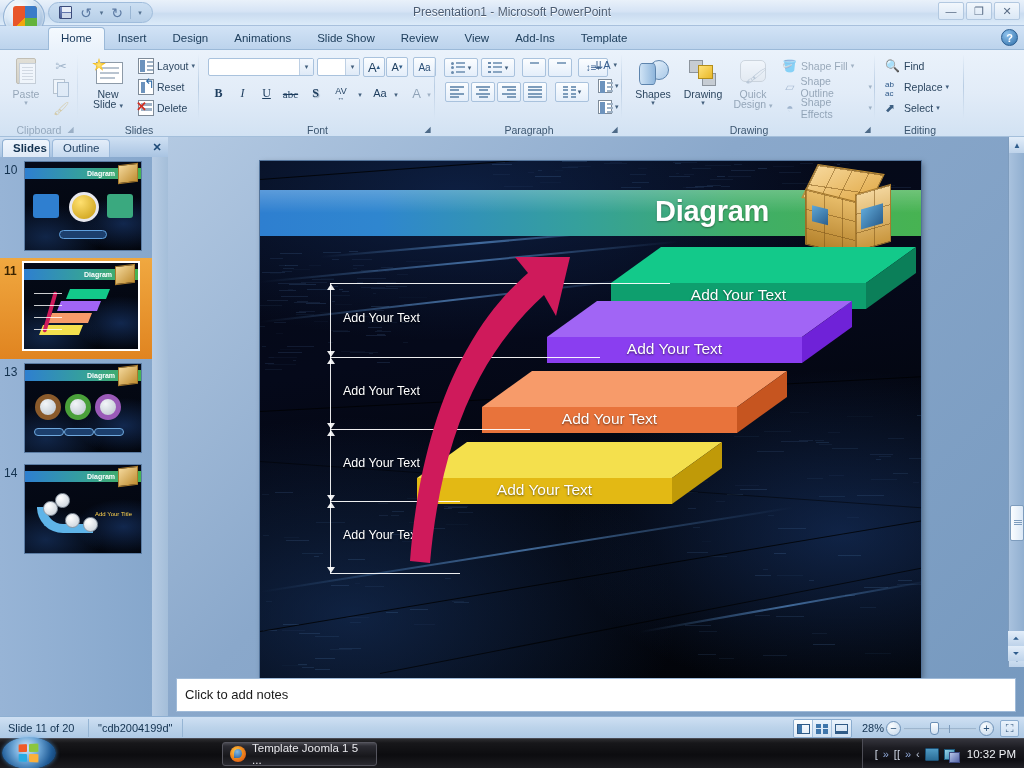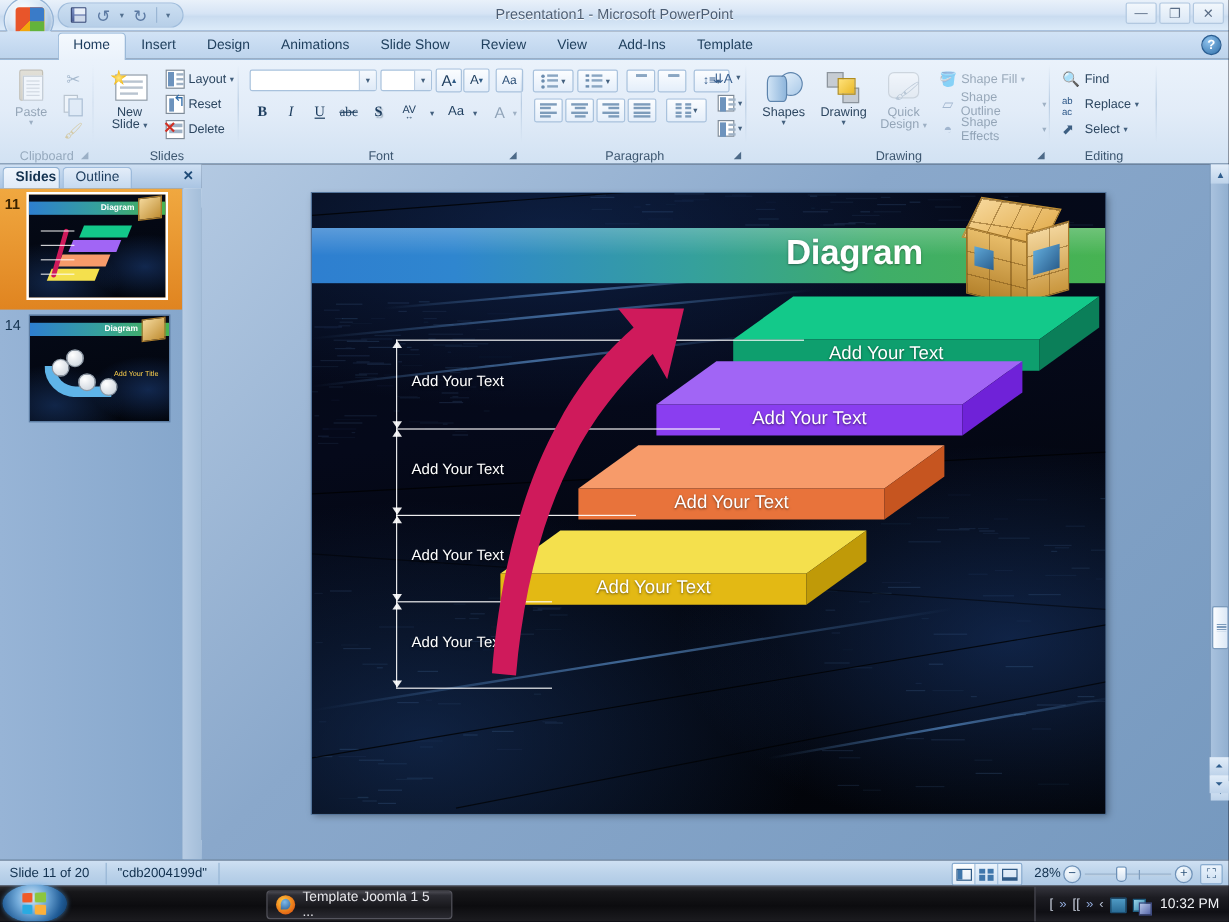--- a/index.html
+++ b/index.html
@@ -694,35 +694,61 @@
     </div>
   </div>
 
   <div class="leftpane">
     <div class="pane-tabs">
       <div class="ptab active" style="left:2px;width:48px">Slides</div>
       <div class="ptab inactive" style="left:52px;width:58px">Outline</div>
       <div class="pane-close">✕</div>
     </div>
     <div class="thumbs" id="thumbs-host">
+        <div class="thumb-row">
+          <div class="thumb-num">10</div>
+          <div class="thumb-box" style="background: radial-gradient(70% 55% at 18% 85%, rgba(26, 58, 110, 0.6) 0%, rgba(0, 0, 0, 0) 70%), radial-gradient(60% 45% at 85% 70%, rgba(32, 72, 140, 0.5) 0%, rgba(0, 0, 0, 0) 70%), linear-gradient(170deg, rgb(5, 10, 24), rgb(2, 5, 12));">
+            <div style="position: absolute; left: 0px; top: 6px; width: 100%; height: 11px; background: linear-gradient(to right, rgb(46, 127, 208), rgb(53, 160, 156), rgb(71, 179, 82));"></div>
+            <div style="position: absolute; right: 26px; top: 6px; font-size: 7px; font-weight: bold; color: rgb(255, 255, 255); line-height: 11px;">Diagram</div>
+            <div style="position: absolute; right: 3px; top: 2px; width: 20px; height: 19px; background: linear-gradient(140deg, rgb(243, 215, 154), rgb(192, 142, 51)); transform: skewY(-7deg); border: 1px solid rgb(168, 122, 44);"></div>
+            <div style="position: absolute; left: 44px; top: 30px; width: 30px; height: 30px; border-radius: 50%; background: radial-gradient(circle at 35% 30%, rgb(255, 224, 112), rgb(199, 154, 16)); border: 3px solid rgb(232, 232, 238);"></div>
+            <div style="position: absolute; left: 8px; top: 32px; width: 26px; height: 24px; background: rgb(47, 127, 208); border-radius: 3px;"></div>
+            <div style="position: absolute; left: 82px; top: 32px; width: 26px; height: 24px; background: rgb(58, 169, 127); border-radius: 3px;"></div>
+            <div style="position: absolute; left: 34px; top: 68px; width: 48px; height: 9px; border-radius: 5px; background: rgb(28, 63, 109); border: 1px solid rgb(95, 160, 221);"></div>
+          </div>
+        </div>
         <div class="thumb-row sel">
           <div class="thumb-num">11</div>
           <div class="thumb-box" style="background: radial-gradient(70% 55% at 18% 85%, rgba(26, 58, 110, 0.6) 0%, rgba(0, 0, 0, 0) 70%), radial-gradient(60% 45% at 85% 70%, rgba(32, 72, 140, 0.5) 0%, rgba(0, 0, 0, 0) 70%), linear-gradient(170deg, rgb(5, 10, 24), rgb(2, 5, 12));">
             <div style="position: absolute; left: 0px; top: 6px; width: 100%; height: 11px; background: linear-gradient(to right, rgb(46, 127, 208), rgb(53, 160, 156), rgb(71, 179, 82));"></div>
             <div style="position: absolute; right: 26px; top: 6px; font-size: 7px; font-weight: bold; color: rgb(255, 255, 255); line-height: 11px;">Diagram</div>
             <div style="position: absolute; right: 3px; top: 2px; width: 20px; height: 19px; background: linear-gradient(140deg, rgb(243, 215, 154), rgb(192, 142, 51)); transform: skewY(-7deg); border: 1px solid rgb(168, 122, 44);"></div>
             <div style="position: absolute; left: 44px; top: 26px; width: 40px; height: 10px; background: rgb(19, 201, 138); transform: skewX(-22deg);"></div>
             <div style="position: absolute; left: 35px; top: 38px; width: 40px; height: 10px; background: rgb(161, 101, 245); transform: skewX(-22deg);"></div>
             <div style="position: absolute; left: 26px; top: 50px; width: 40px; height: 10px; background: rgb(247, 155, 106); transform: skewX(-22deg);"></div>
             <div style="position: absolute; left: 17px; top: 62px; width: 40px; height: 10px; background: rgb(244, 224, 77); transform: skewX(-22deg);"></div>
             <div style="position: absolute; left: 24px; top: 28px; width: 4px; height: 42px; background: rgb(207, 26, 91); transform: rotate(16deg); border-radius: 2px;"></div>
             <div style="position: absolute; left: 10px; top: 30px; width: 28px; height: 1px; background: rgba(255, 255, 255, 0.8);"></div>
             <div style="position: absolute; left: 10px; top: 42px; width: 28px; height: 1px; background: rgba(255, 255, 255, 0.8);"></div>
             <div style="position: absolute; left: 10px; top: 54px; width: 28px; height: 1px; background: rgba(255, 255, 255, 0.8);"></div>
             <div style="position: absolute; left: 10px; top: 66px; width: 28px; height: 1px; background: rgba(255, 255, 255, 0.8);"></div>
+          </div>
+        </div>
+        <div class="thumb-row">
+          <div class="thumb-num">13</div>
+          <div class="thumb-box" style="background: radial-gradient(70% 55% at 18% 85%, rgba(26, 58, 110, 0.6) 0%, rgba(0, 0, 0, 0) 70%), radial-gradient(60% 45% at 85% 70%, rgba(32, 72, 140, 0.5) 0%, rgba(0, 0, 0, 0) 70%), linear-gradient(170deg, rgb(5, 10, 24), rgb(2, 5, 12));">
+            <div style="position: absolute; left: 0px; top: 6px; width: 100%; height: 11px; background: linear-gradient(to right, rgb(46, 127, 208), rgb(53, 160, 156), rgb(71, 179, 82));"></div>
+            <div style="position: absolute; right: 26px; top: 6px; font-size: 7px; font-weight: bold; color: rgb(255, 255, 255); line-height: 11px;">Diagram</div>
+            <div style="position: absolute; right: 3px; top: 2px; width: 20px; height: 19px; background: linear-gradient(140deg, rgb(243, 215, 154), rgb(192, 142, 51)); transform: skewY(-7deg); border: 1px solid rgb(168, 122, 44);"></div>
+            <div style="position: absolute; left: 10px; top: 30px; width: 26px; height: 26px; border-radius: 50%; border: 5px solid rgb(138, 90, 43); background: radial-gradient(circle at 35% 30%, rgb(242, 245, 248), rgb(184, 194, 204));"></div>
+            <div style="position: absolute; left: 9px; top: 64px; width: 30px; height: 8px; border-radius: 4px; background: rgb(28, 63, 109); border: 1px solid rgb(111, 168, 221);"></div>
+            <div style="position: absolute; left: 40px; top: 30px; width: 26px; height: 26px; border-radius: 50%; border: 5px solid rgb(74, 160, 58); background: radial-gradient(circle at 35% 30%, rgb(242, 245, 248), rgb(184, 194, 204));"></div>
+            <div style="position: absolute; left: 39px; top: 64px; width: 30px; height: 8px; border-radius: 4px; background: rgb(28, 63, 109); border: 1px solid rgb(111, 168, 221);"></div>
+            <div style="position: absolute; left: 70px; top: 30px; width: 26px; height: 26px; border-radius: 50%; border: 5px solid rgb(154, 90, 184); background: radial-gradient(circle at 35% 30%, rgb(242, 245, 248), rgb(184, 194, 204));"></div>
+            <div style="position: absolute; left: 69px; top: 64px; width: 30px; height: 8px; border-radius: 4px; background: rgb(28, 63, 109); border: 1px solid rgb(111, 168, 221);"></div>
           </div>
         </div>
         <div class="thumb-row">
           <div class="thumb-num">14</div>
           <div class="thumb-box" style="background: radial-gradient(70% 55% at 18% 85%, rgba(26, 58, 110, 0.6) 0%, rgba(0, 0, 0, 0) 70%), radial-gradient(60% 45% at 85% 70%, rgba(32, 72, 140, 0.5) 0%, rgba(0, 0, 0, 0) 70%), linear-gradient(170deg, rgb(5, 10, 24), rgb(2, 5, 12));">
             <div style="position: absolute; left: 0px; top: 6px; width: 100%; height: 11px; background: linear-gradient(to right, rgb(46, 127, 208), rgb(53, 160, 156), rgb(71, 179, 82));"></div>
             <div style="position: absolute; right: 26px; top: 6px; font-size: 7px; font-weight: bold; color: rgb(255, 255, 255); line-height: 11px;">Diagram</div>
             <div style="position: absolute; right: 3px; top: 2px; width: 20px; height: 19px; background: linear-gradient(140deg, rgb(243, 215, 154), rgb(192, 142, 51)); transform: skewY(-7deg); border: 1px solid rgb(168, 122, 44);"></div>
             <div style="position: absolute; left: 12px; top: 42px; width: 56px; height: 26px; border-bottom: 9px solid rgb(95, 180, 232); border-left: 9px solid rgb(95, 180, 232); border-image: initial; border-top: none; border-right: none; border-radius: 0px 0px 0px 40px;"></div>
             <div style="position: absolute; left: 18px; top: 36px; width: 15px; height: 15px; border-radius: 50%; background: radial-gradient(circle at 35% 30%, rgb(255, 255, 255), rgb(195, 204, 214)); border: 1px solid rgb(141, 152, 164);"></div>
@@ -1103,20 +1129,23 @@
       <div class="sc-arr" style="position:absolute;top:0">▲</div>
       <div class="sc-thumb" style="top:368px;height:36px">
           <span class="sc-grip"></span>
         </div>
       <div class="sc-arr" style="position:absolute;bottom:0">▼</div>
     </div>
     <div class="sc-arr" style="position:absolute;right:0;top:494px;width:16px;height:15px;flex-direction:column">⏶</div>
     <div class="sc-arr" style="position:absolute;right:0;top:509px;width:16px;height:15px">⏷</div>
   </div>
 
+  <div class="notes">
+    <div class="notes-text">Click to add notes</div>
+  </div>
 
   <div class="statusbar">
     <div class="sb-cell" style="left:0">Slide 11 of 20</div>
     <div class="sb-sep" style="left:88px"></div>
     <div class="sb-cell" style="left:90px">"cdb2004199d"</div>
     <div class="sb-sep" style="left:182px"></div>
 
     <div class="viewbtns">
       <div class="vb active">
         <span style="width:13px;height:10px;border:1px solid #2f5a86;display:block;position:relative">

